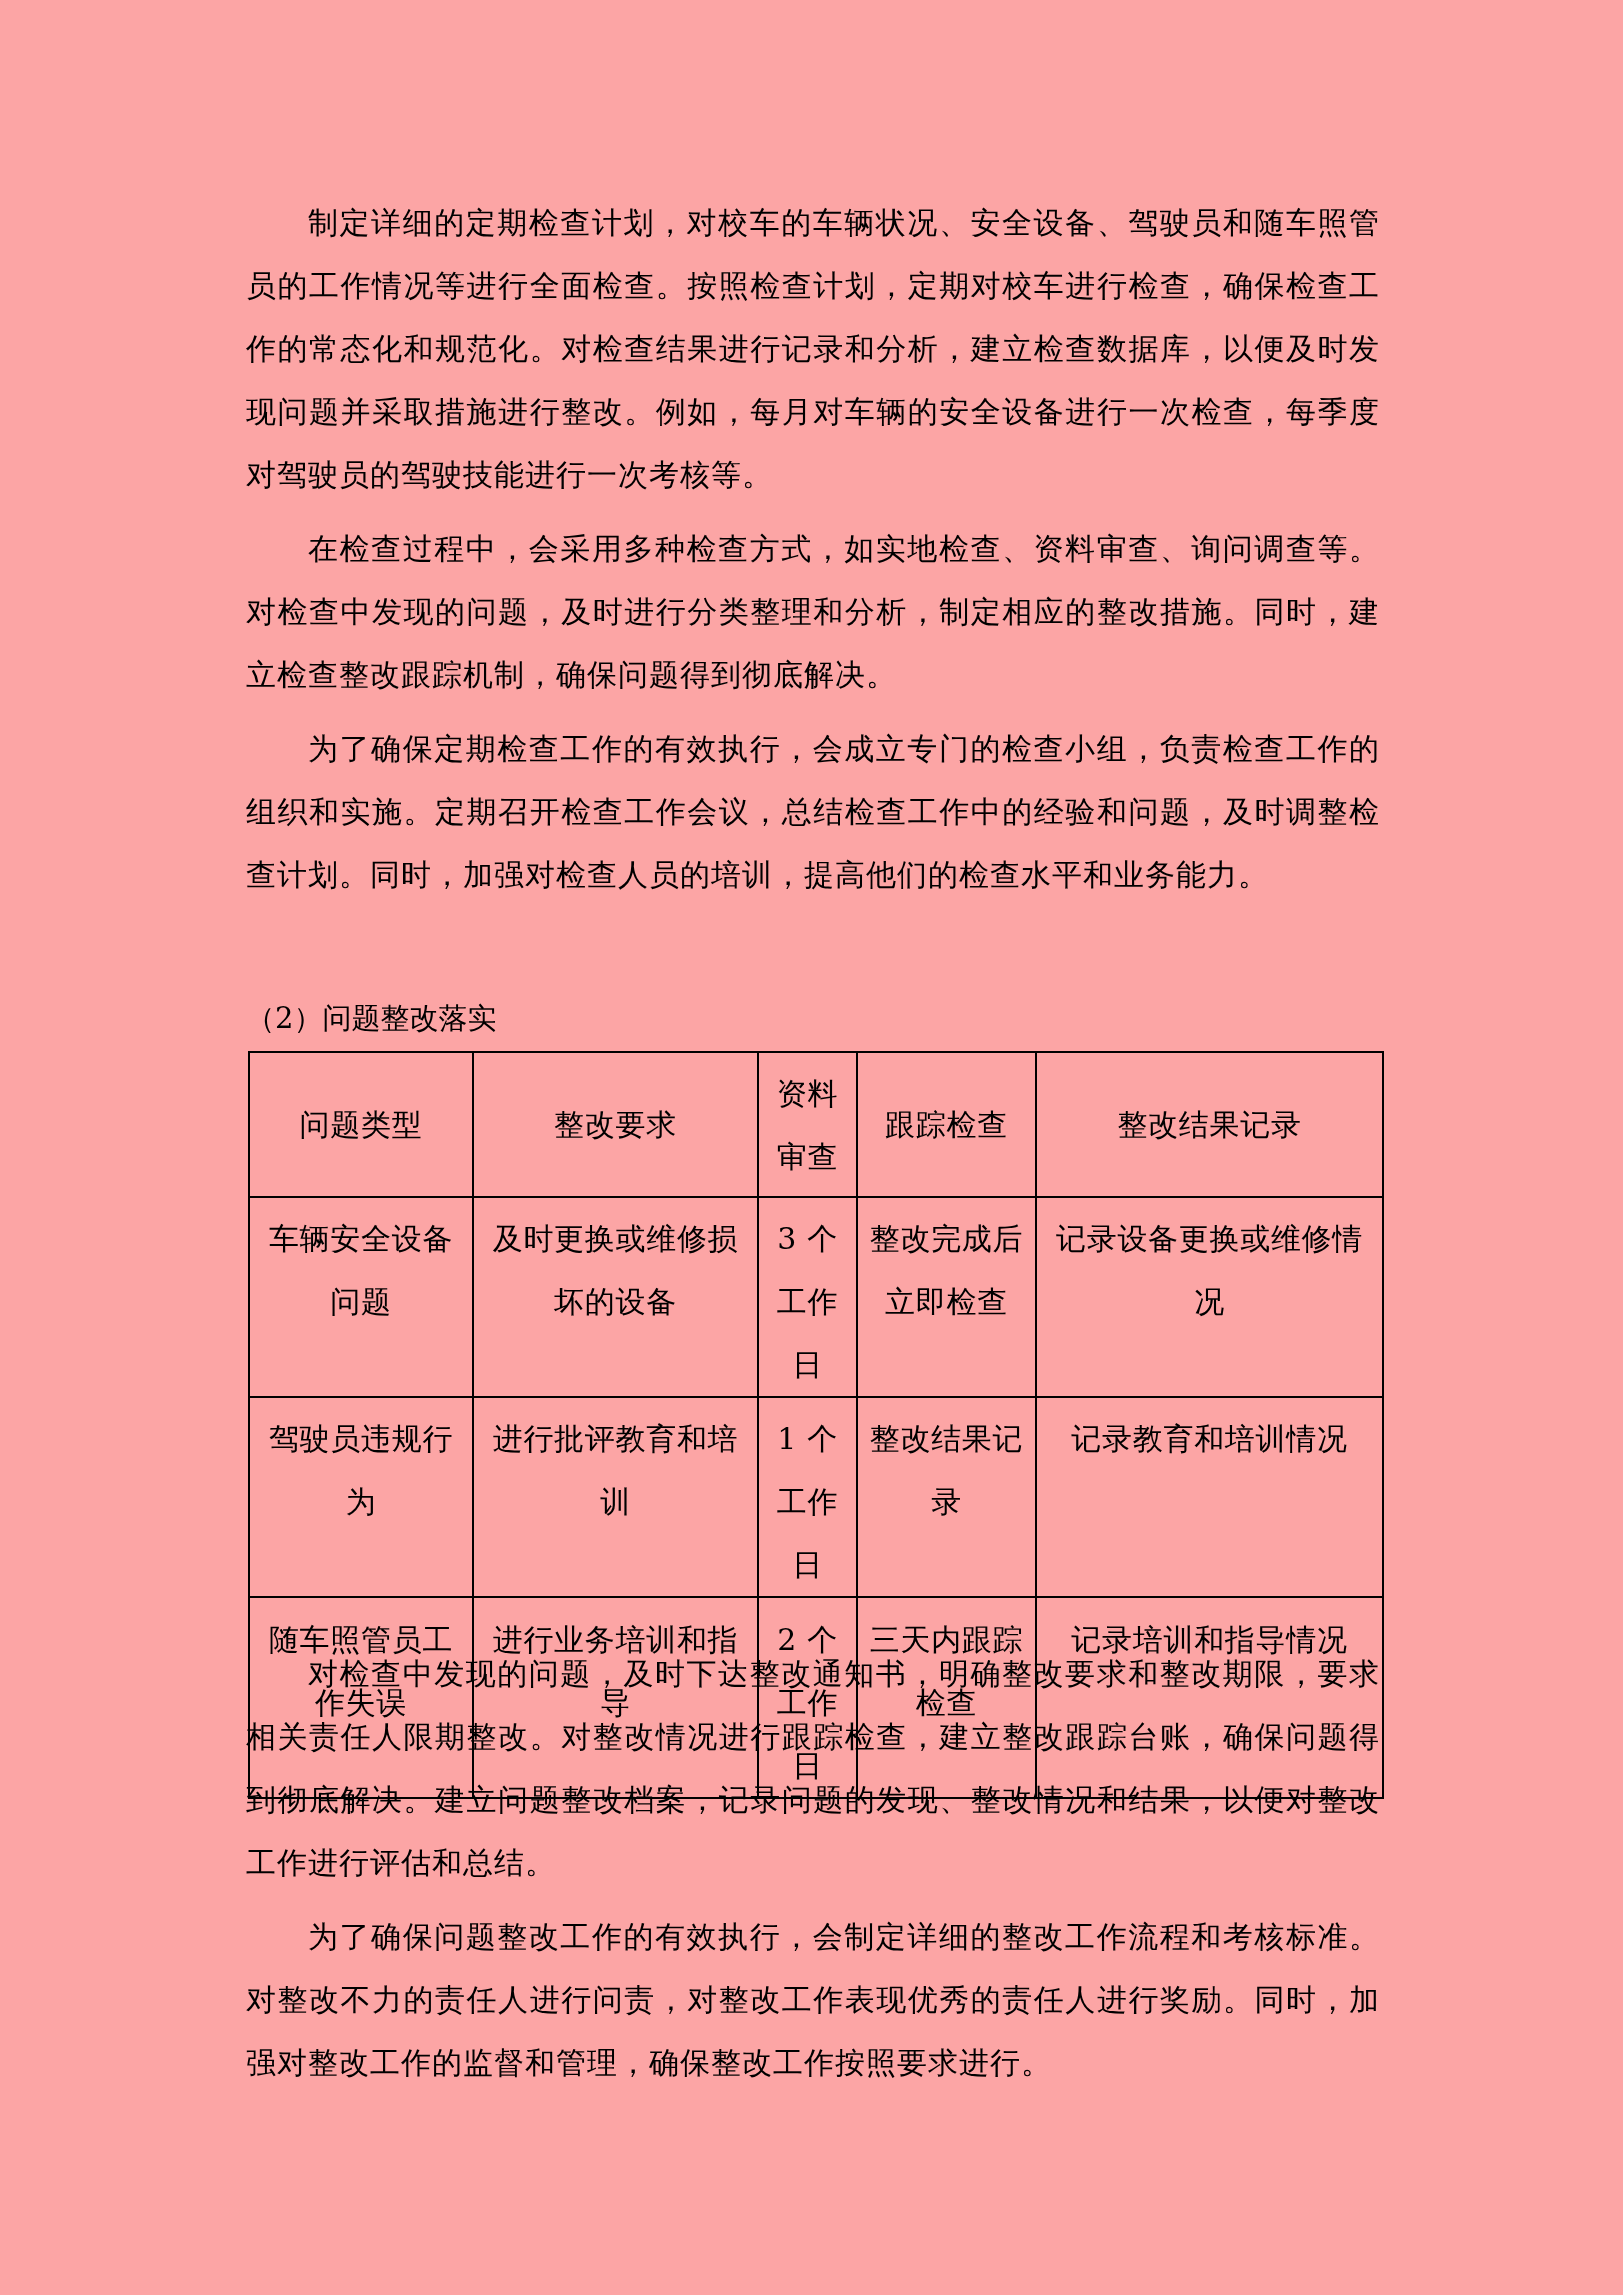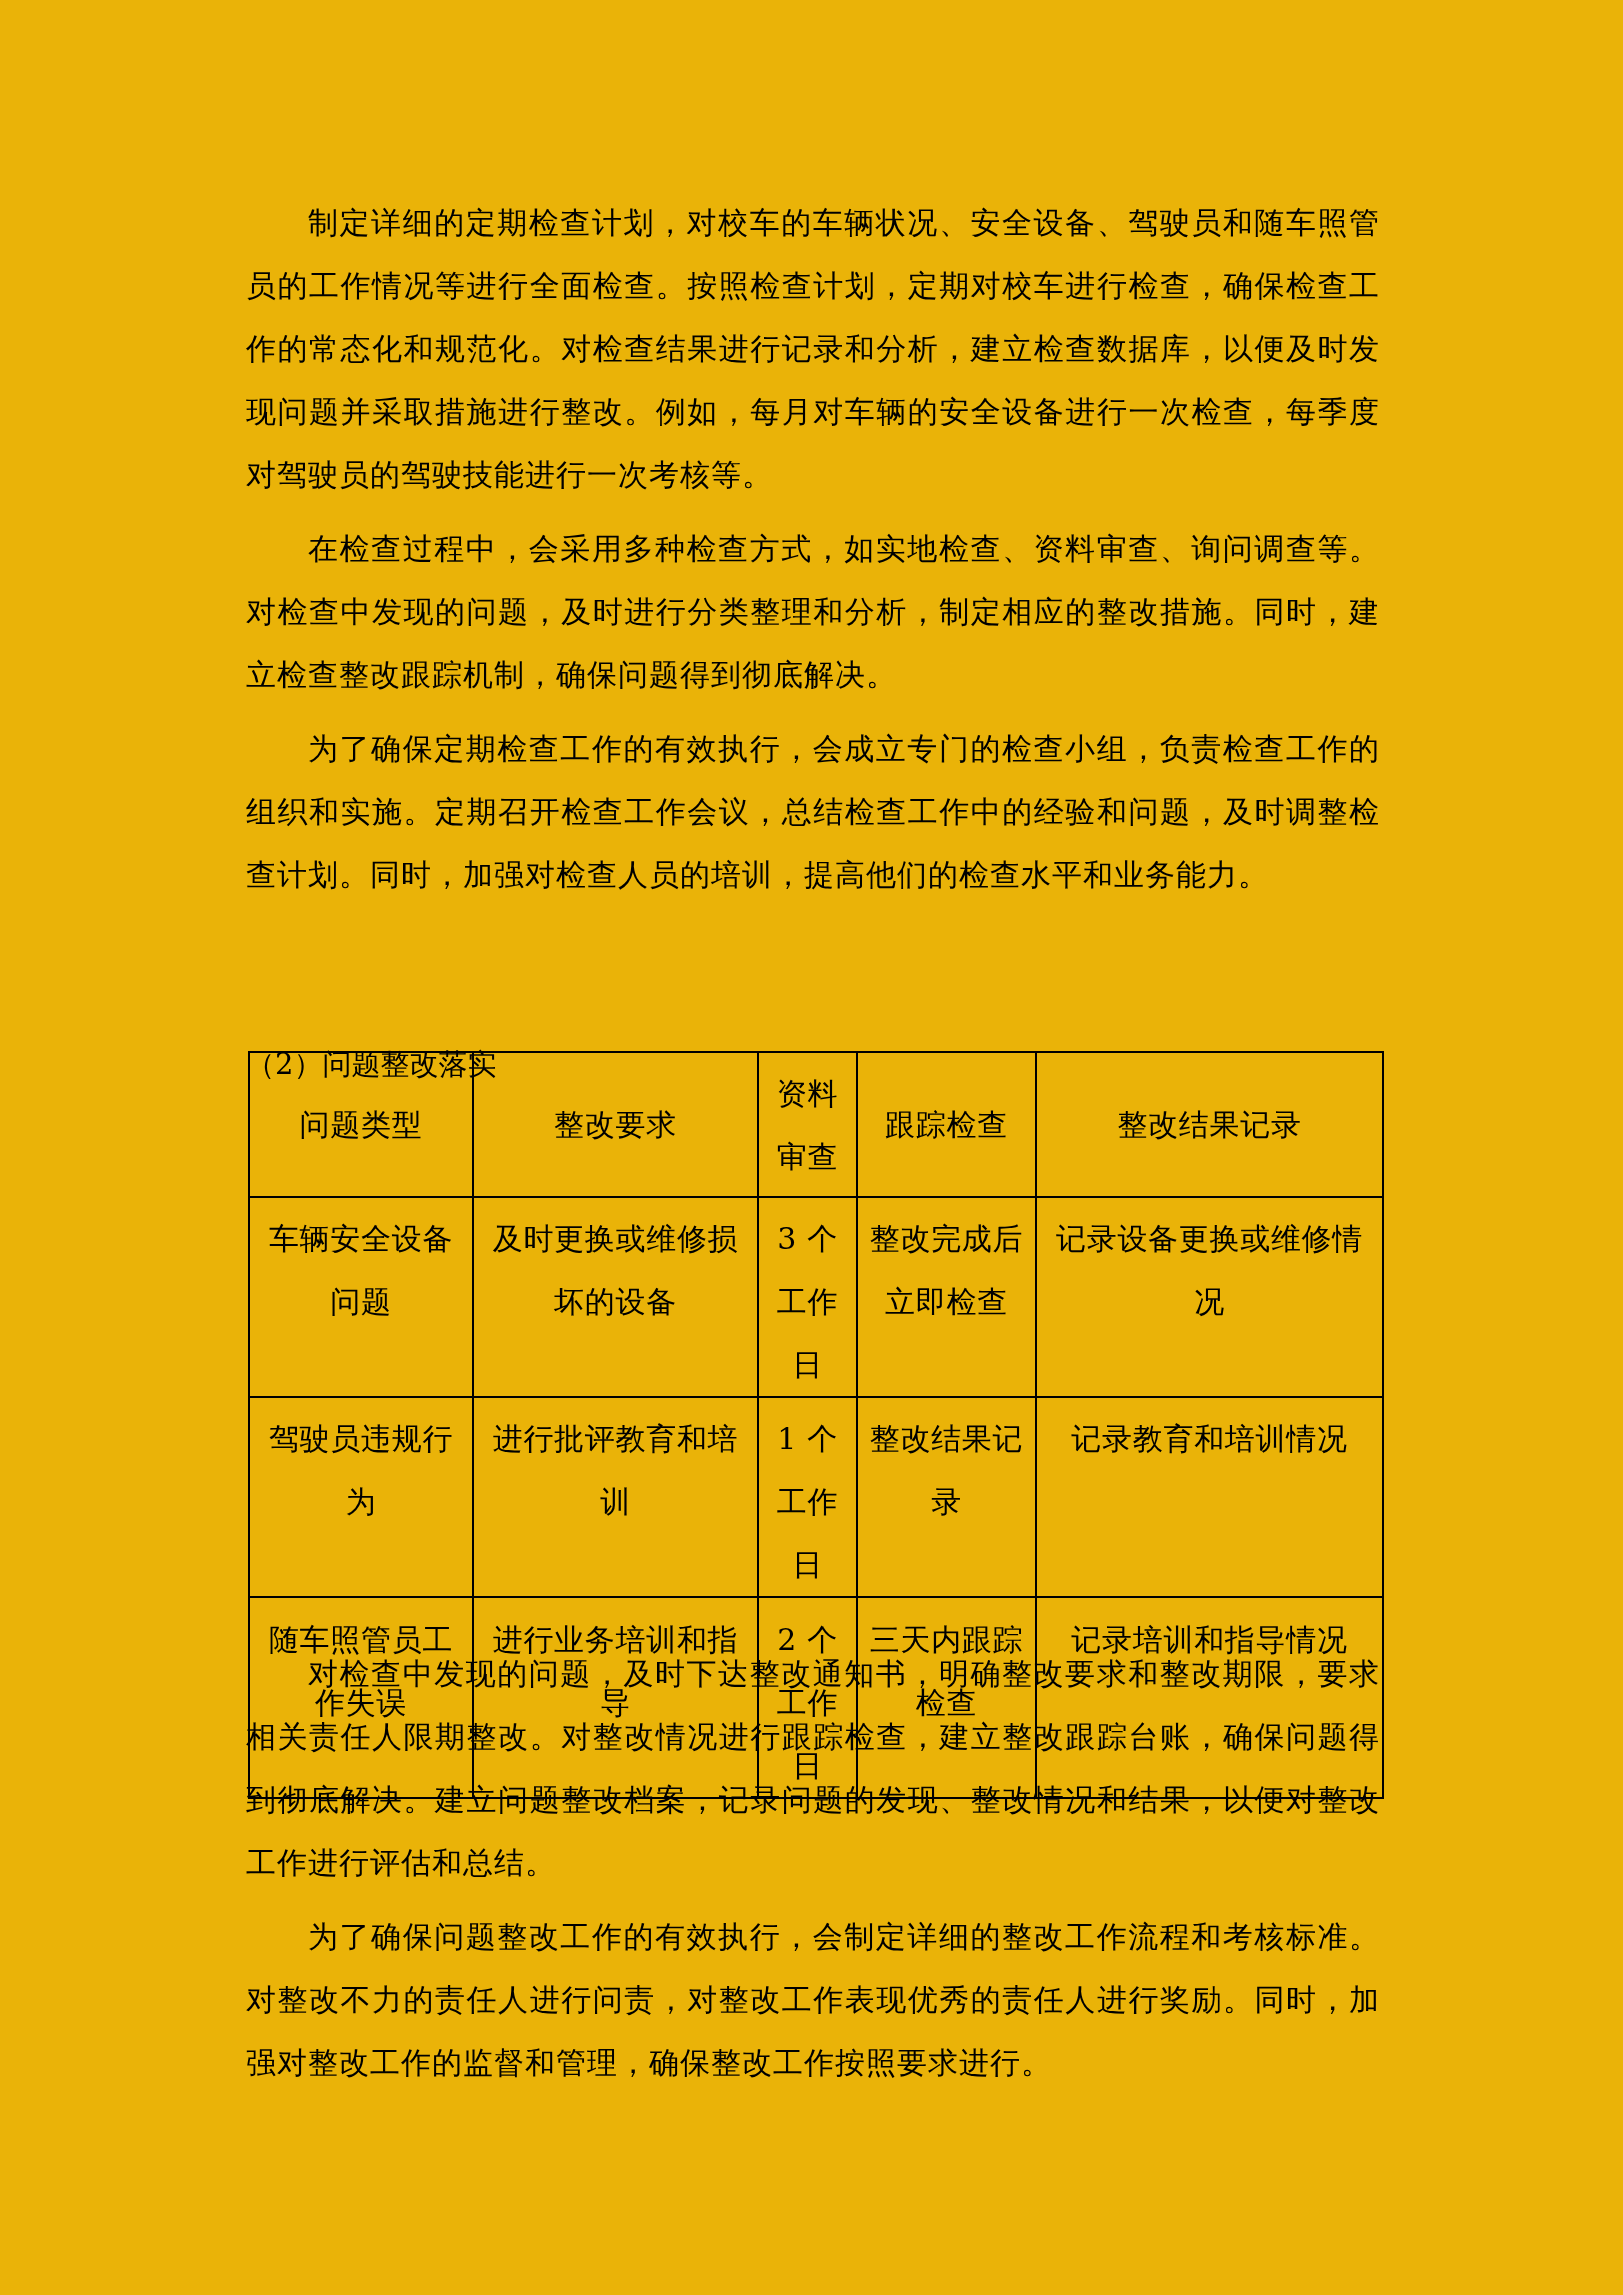--- a/index.html
+++ b/index.html
@@ -1,22 +1,22 @@
 <!DOCTYPE html>
 <html style="font-size:10.5px"><head>
 <meta charset="utf-8">
 <style>
   html, body { margin: 0; padding: 0; background: #ffffff; }
   body { width: 1623px; height: 2295px; position: relative; overflow: hidden;
          font-family: "DejaVu Serif", "Liberation Serif", serif; color: #000; }
-  .page { position: absolute; left: 0; top: 0; width: 1623px; height: 2295px; background: #eab308; }
+  .page { position: absolute; left: 0; top: 0; width: 1623px; height: 2295px; background: #fca5a5; }
   .col { position: absolute; left: 246px; width: 1134px; }
   p.para { margin: 0; font-size: 30px; line-height: 63px; text-indent: 62px;
            text-align: justify; letter-spacing: 1px; }
-  .heading { position: absolute; left: 246px; top: 1033px; font-size: 29px; line-height: 63px; margin: 0; font-weight: normal; }
+  .heading { position: absolute; left: 246px; top: 987px; font-size: 29px; line-height: 63px; margin: 0; font-weight: normal; }
   table.fix { position: absolute; left: 248px; top: 1051px; width: 1135px; border-collapse: collapse; table-layout: fixed; }
   table.fix td, table.fix th { border: 2.6px solid #000; text-align: center; vertical-align: top;
       font-size: 30px; line-height: 63px; font-weight: normal; padding: 9.2px 3.9px 0 3.9px; letter-spacing: 0.7px; }
   table.fix th { vertical-align: middle; padding-top: 0; }
   table.fix tr.hdr { height: 145px; }
   table.fix tr.row { height: 145px; }
   .c1 { width: 224px; } .c2 { width: 285px; } .c3 { width: 99px; } .c4 { width: 179px; } .c5 { width: 347px; }
 </style>
 </head>
 <body>

